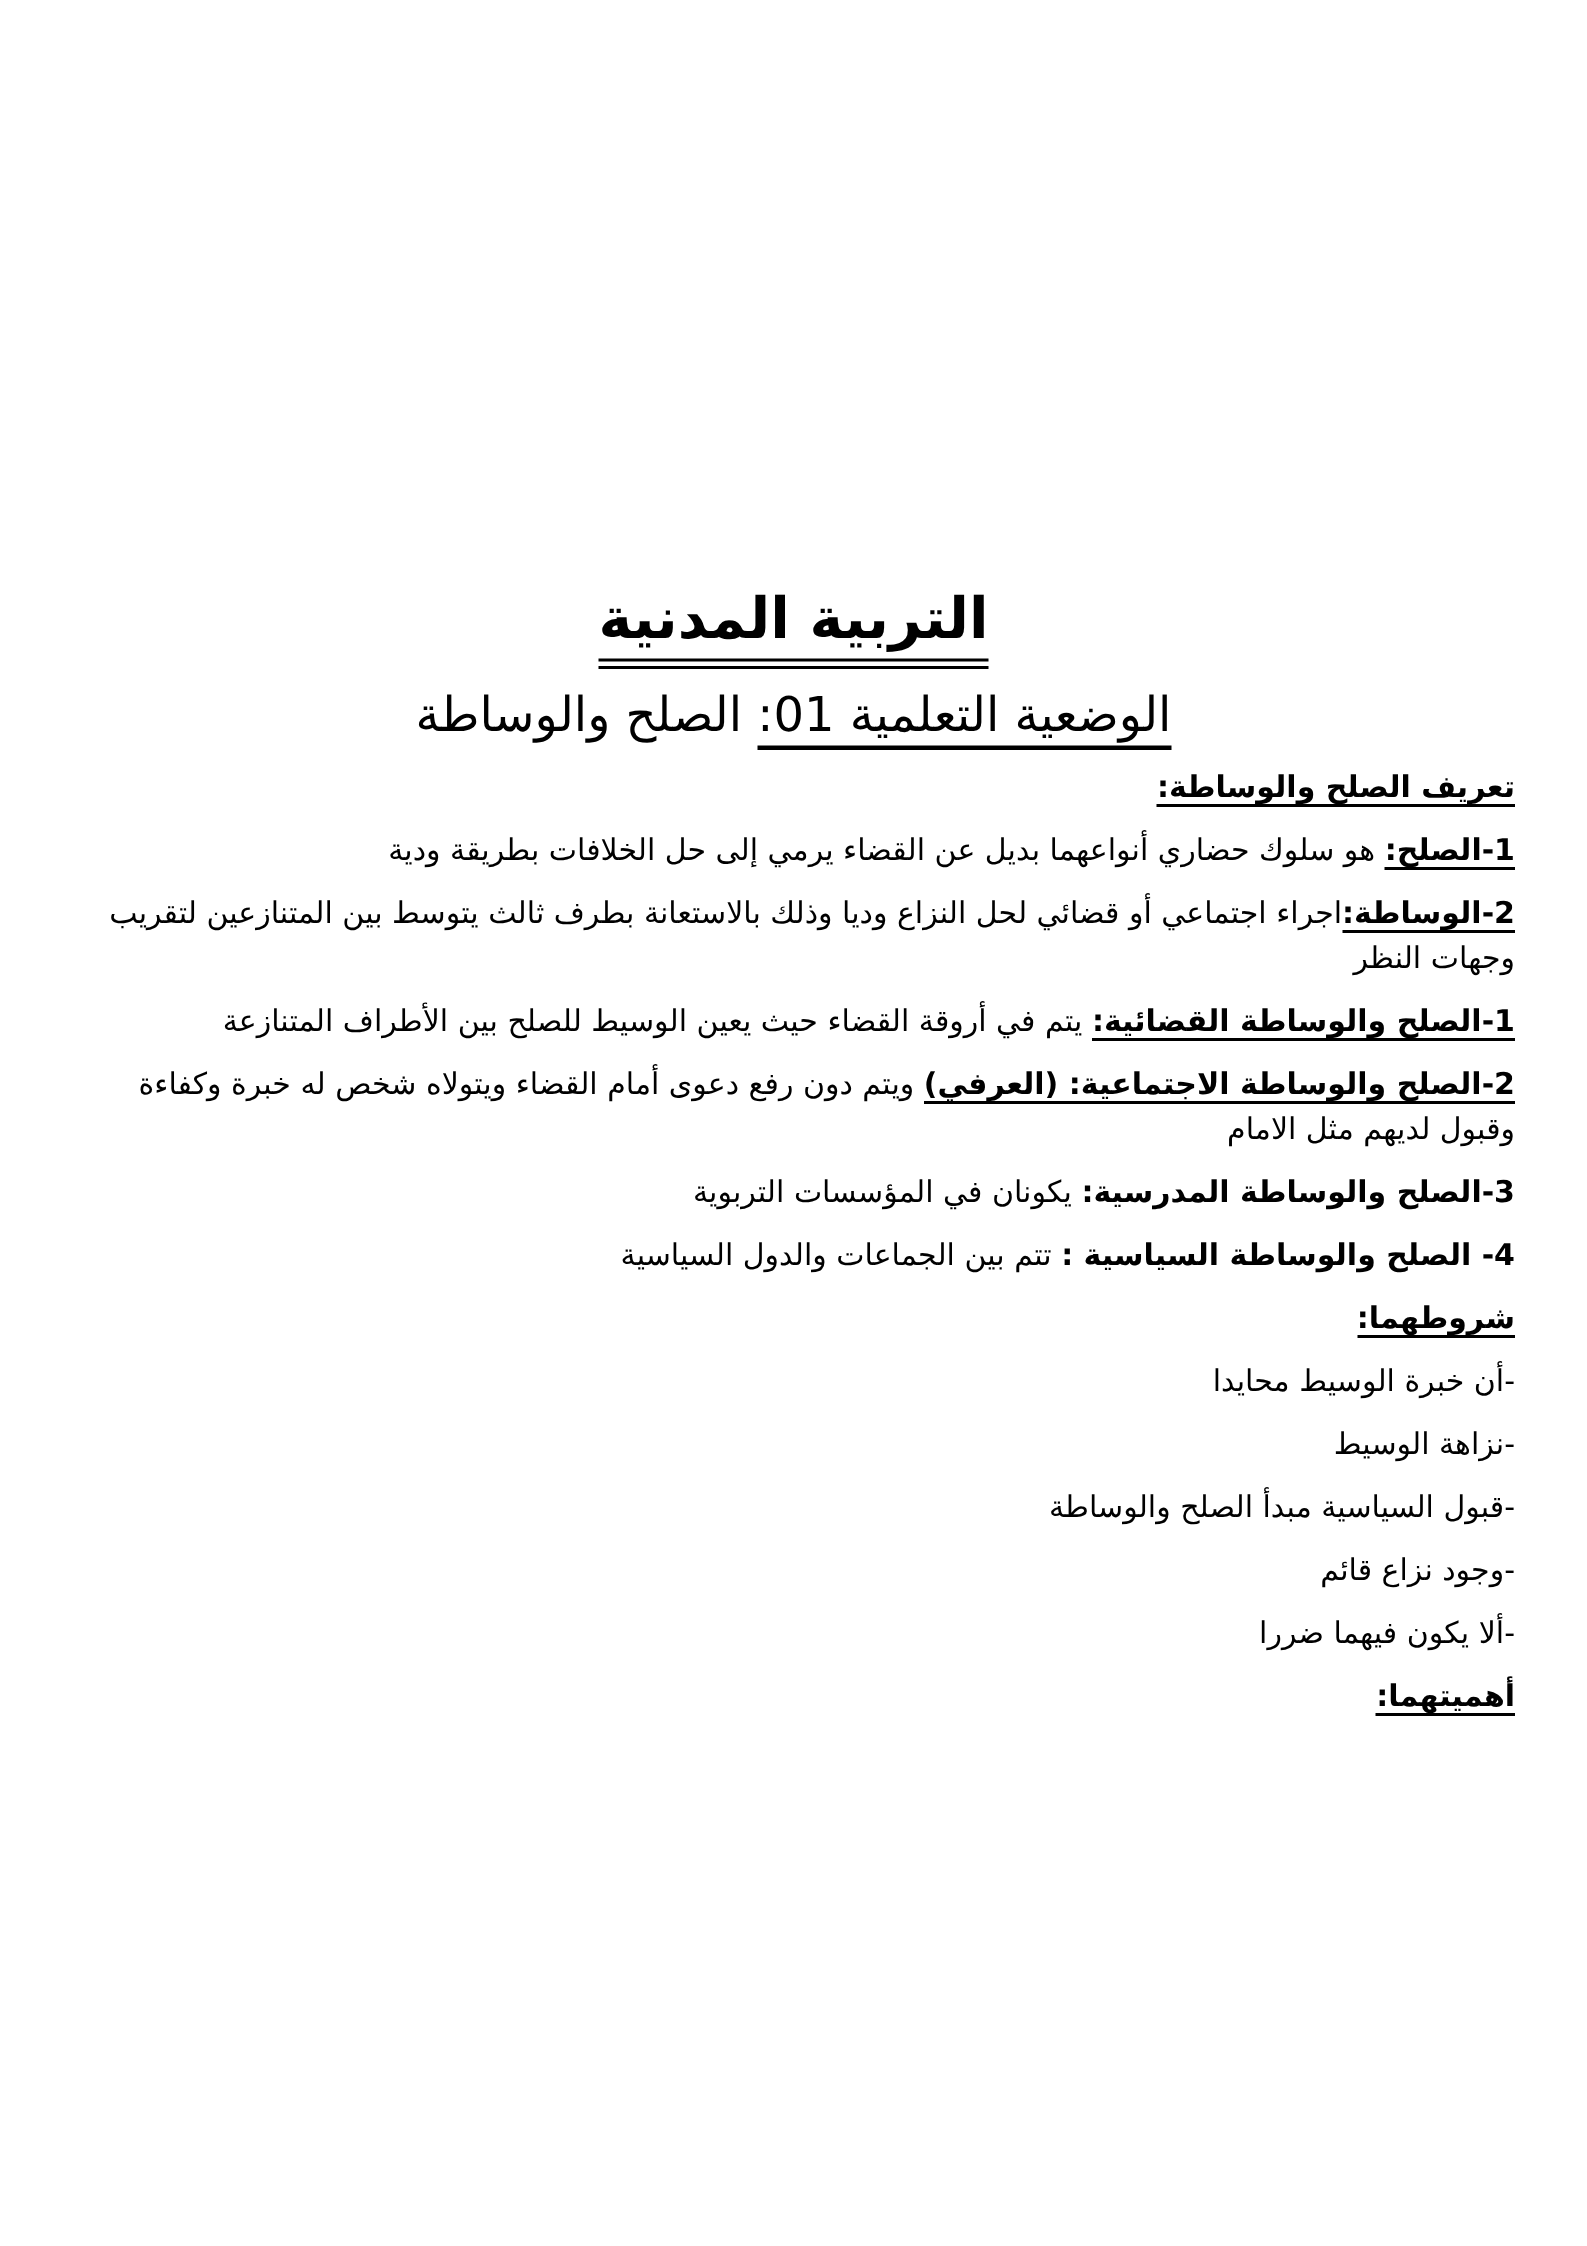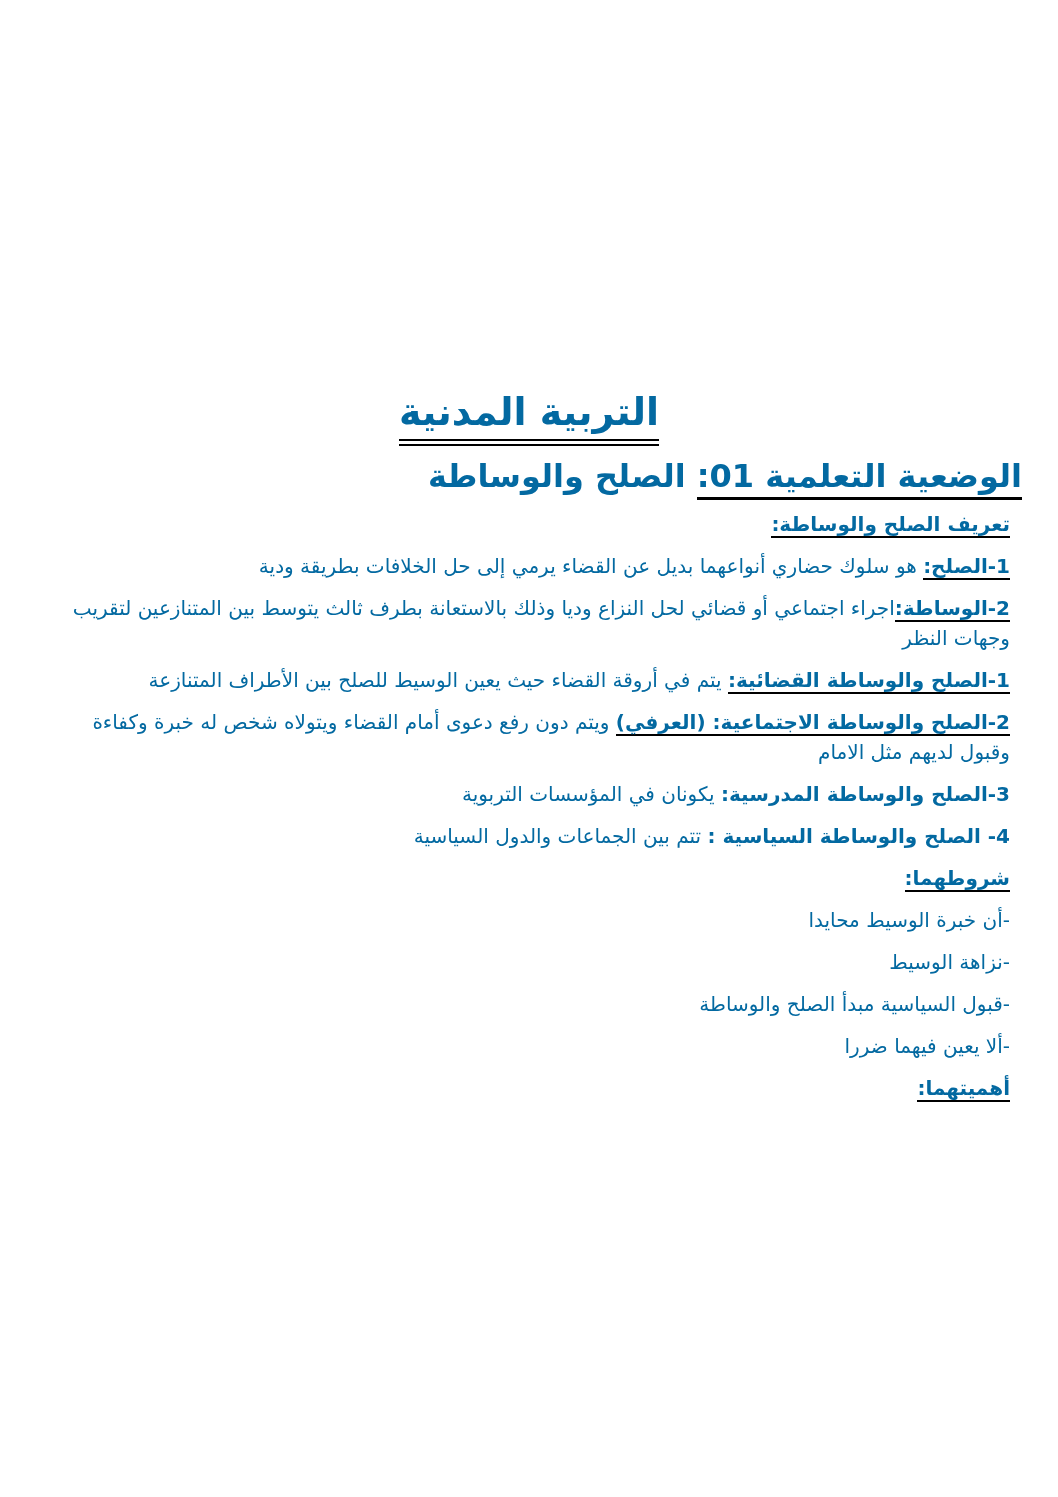--- a/index.html
+++ b/index.html
@@ -1,42 +1,43 @@
 <!DOCTYPE html>
 <html lang="ar"><head>
 <meta charset="utf-8">
 <style>
   * { margin: 0; padding: 0; box-sizing: border-box; }
   html, body { background: #ffffff; }
   .page {
     width: 1058px;
     height: 1497px;
     background: #ffffff;
-    color: #0369a1;
+    color: #000000;
     font-family: "DejaVu Sans", sans-serif;
     direction: rtl;
     padding: 390px 36px 0 36px;
     overflow: hidden;
     margin: 0 auto;
     position: relative;
   }
   .title {
     text-align: center;
     font-size: 38px;
     font-weight: bold;
     line-height: 1.2;
   }
   .title .title-text {
     display: inline-block;
     border-bottom: 7px double #000;
     padding-bottom: 3px;
   }
   .subtitle {
+    text-align: center;
     font-size: 32px;
-    font-weight: bold;
+    font-weight: normal;
     margin-top: 10px;
     line-height: 1.3;
   }
   .subtitle .u {
     border-bottom: 3px solid #000;
     padding-bottom: 2px;
   }
   .body-text {
     margin-top: 10px;
     font-size: 20px;
@@ -96,20 +97,21 @@
       <span class="b">4- الصلح والوساطة السياسية :</span><span> تتم بين الجماعات والدول السياسية</span>
     </p>
 
     <p>
       <span class="bu">شروطهما:</span>
     </p>
 
     <p>-أن خبرة الوسيط محايدا</p>
     <p>-نزاهة الوسيط</p>
     <p>-قبول السياسية مبدأ الصلح والوساطة</p>
-    <p>-ألا يعين فيهما ضررا</p>
+    <p>-وجود نزاع قائم</p>
+    <p>-ألا يكون فيهما ضررا</p>
 
     <p>
       <span class="bu">أهميتهما:</span>
     </p>
 
   </div>
 </div>
 
 </body></html>

